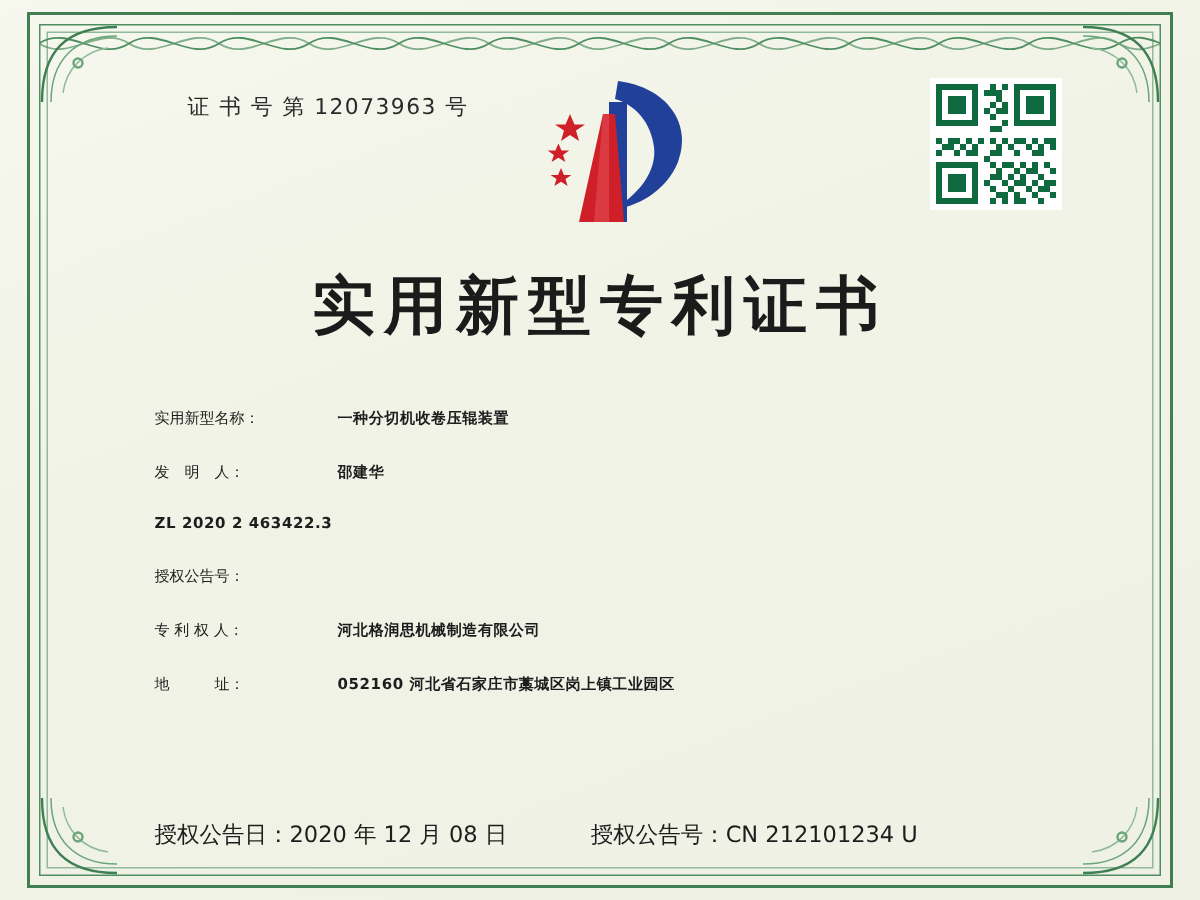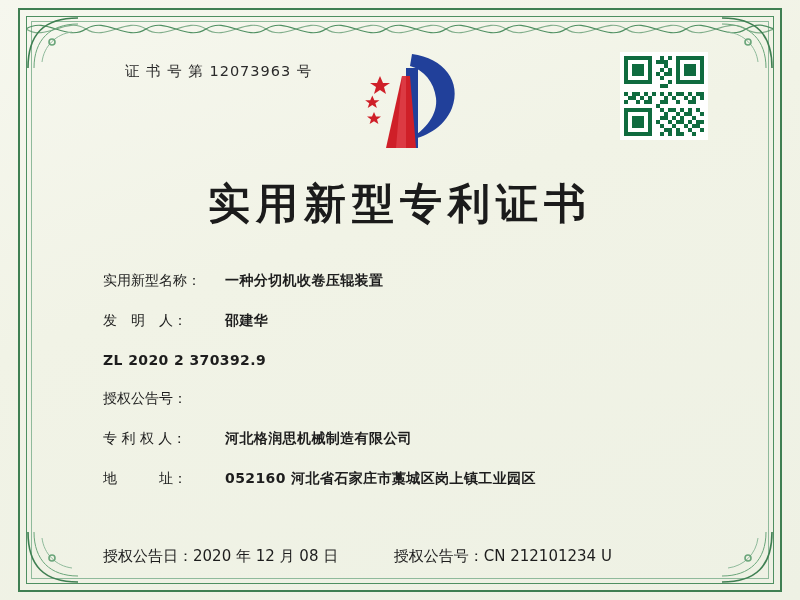--- a/index.html
+++ b/index.html
@@ -104,21 +104,21 @@
   .fields {
     position: absolute;
     left: 103px;
     top: 272px;
     right: 90px;
   }
   .field-row {
     display: flex;
     align-items: baseline;
     margin-bottom: 22px;
-    font-size: 14px;
+    font-size: 10px;
     color: #1d1d1d;
     white-space: nowrap;
   }
   .field-label {
     width: 122px;
     flex: none;
     letter-spacing: 0px;
   }
   .field-value {
     letter-spacing: 0.4px;
@@ -309,21 +309,21 @@
   <div class="fields">
     <div class="field-row">
       <span class="field-label">实用新型名称：</span>
       <span class="field-value">一种分切机收卷压辊装置</span>
     </div>
     <div class="field-row">
       <span class="field-label">发　明　人：</span>
       <span class="field-value">邵建华</span>
     </div>
     <div class="field-row">
-      <span class="field-value">ZL 2020 2 370392.9</span>
+      <span class="field-value">ZL 2020 2 463422.3</span>
     </div>
     <div class="field-row">
       <span class="field-label">授权公告号：</span>
     </div>
     <div class="field-row">
       <span class="field-label">专 利 权 人：</span>
       <span class="field-value">河北格润思机械制造有限公司</span>
     </div>
     <div class="field-row">
       <span class="field-label">地　　　址：</span>

